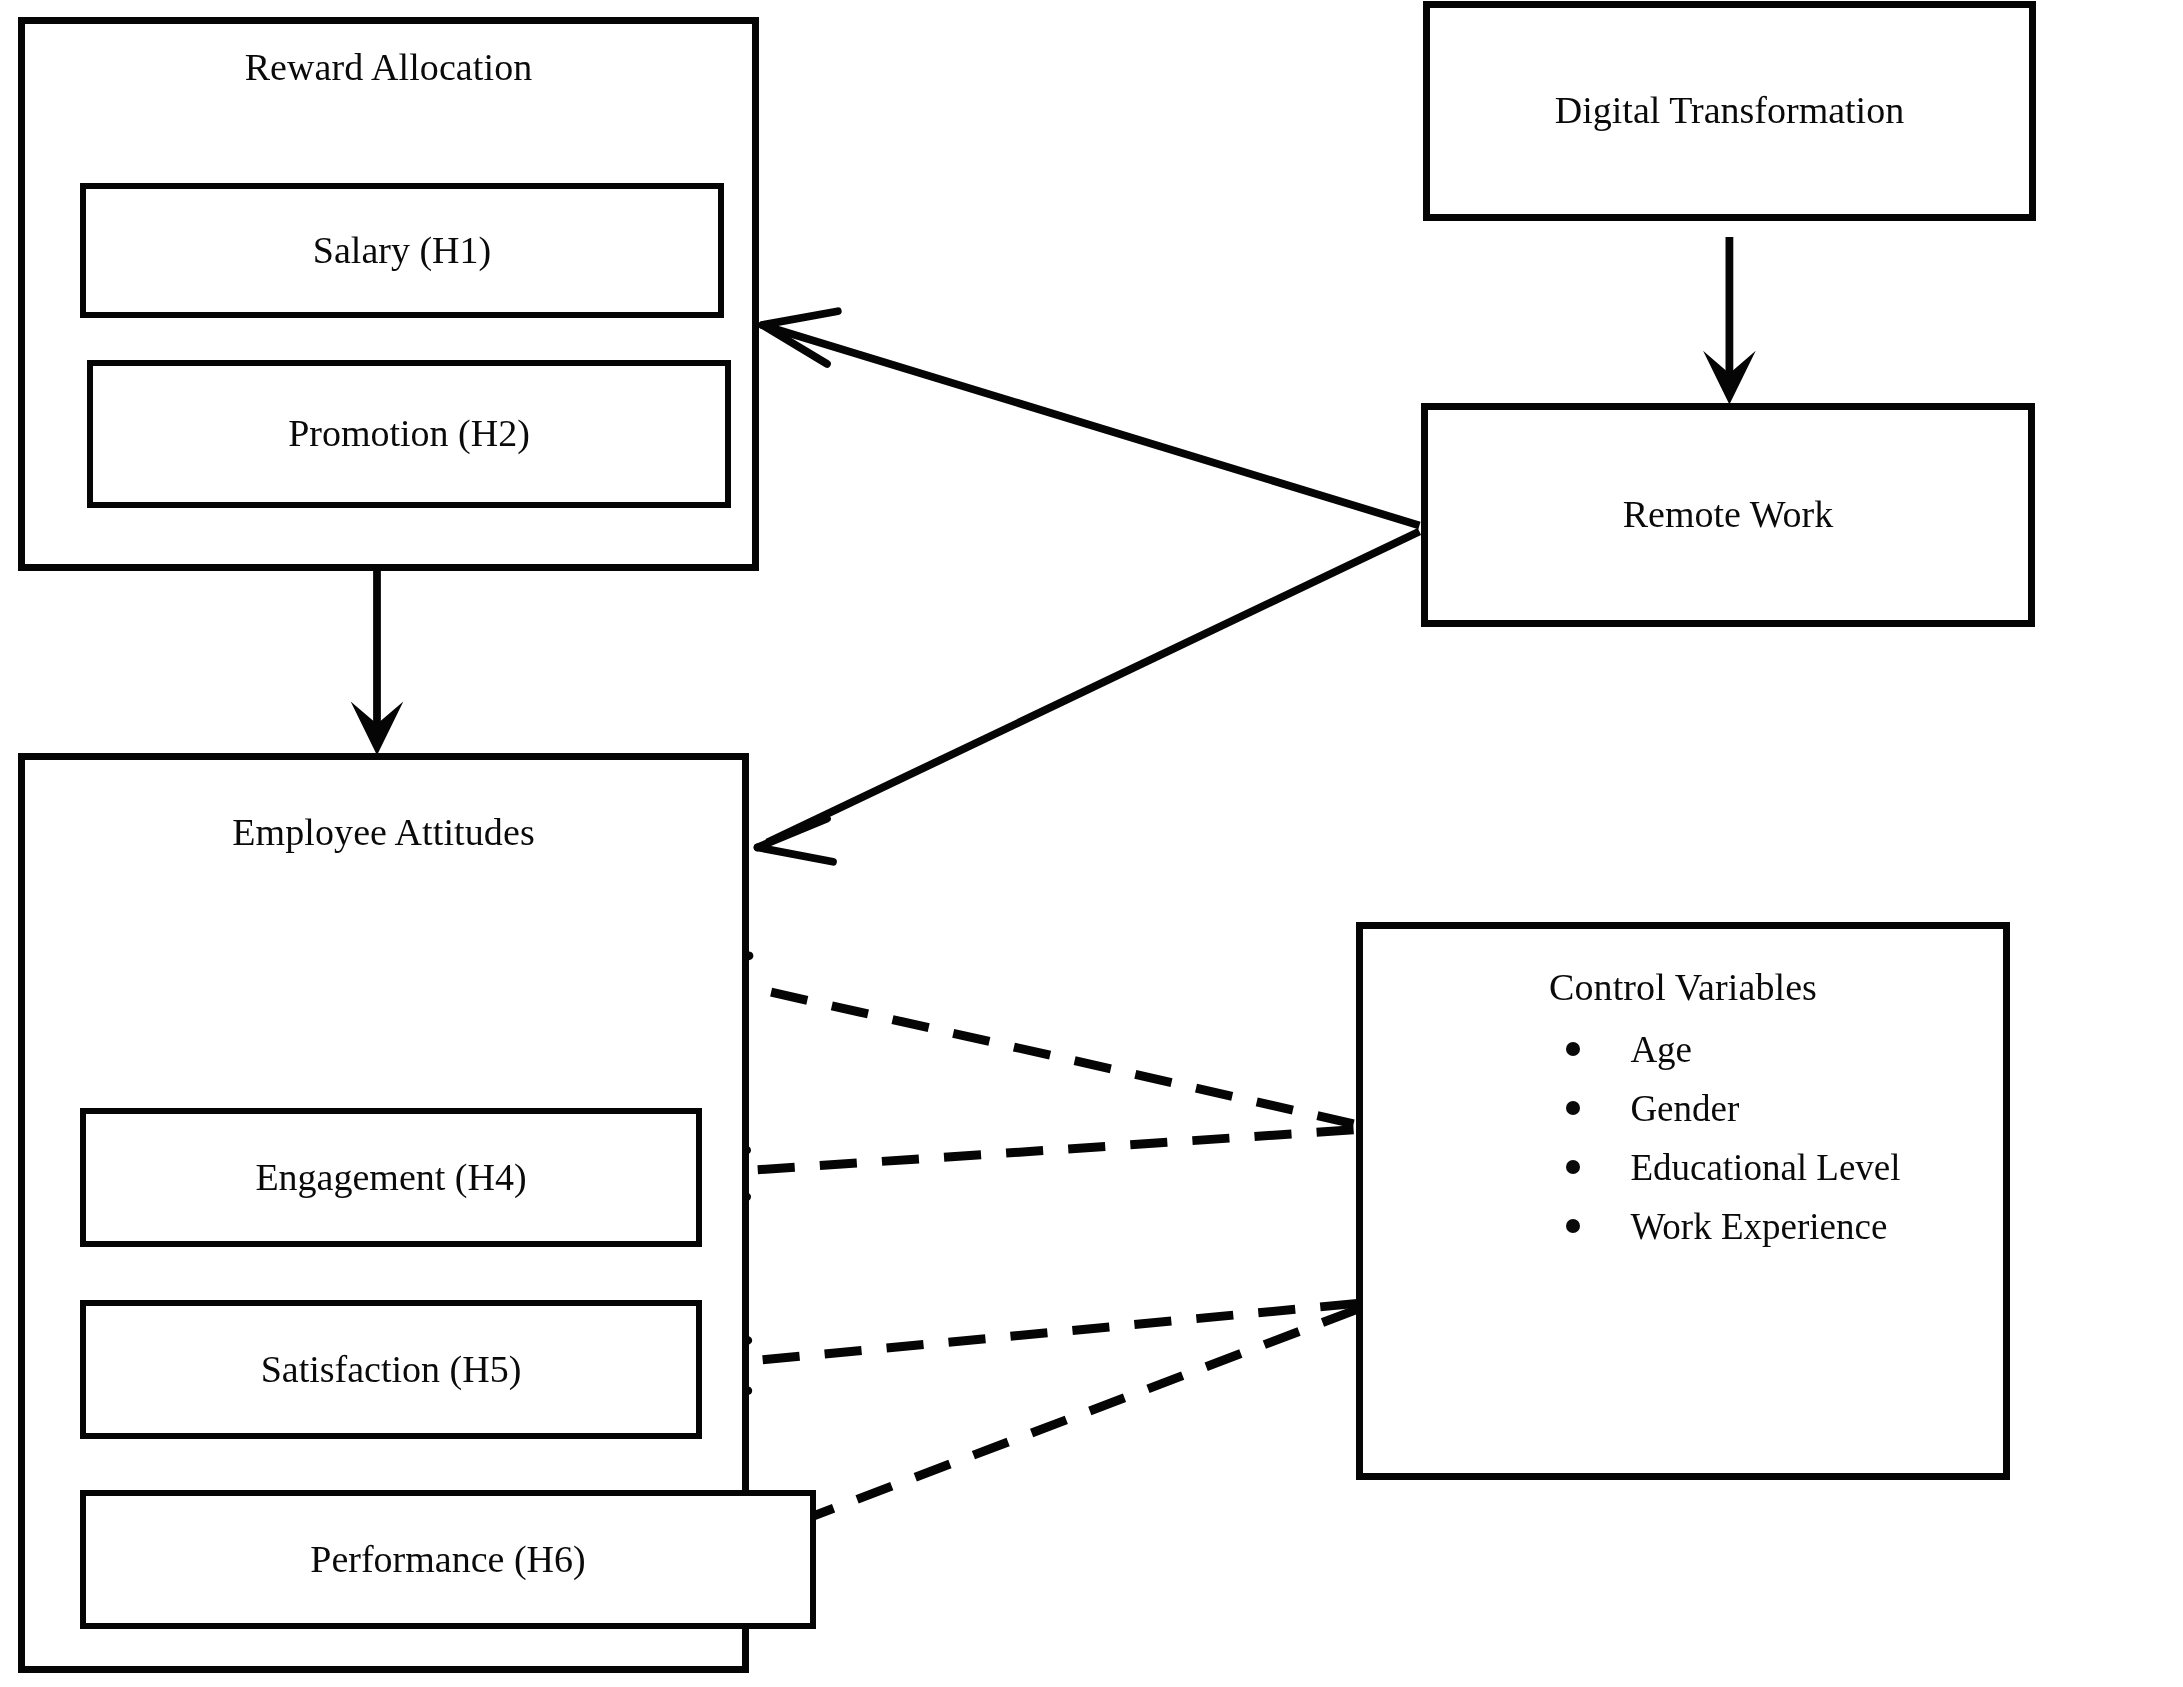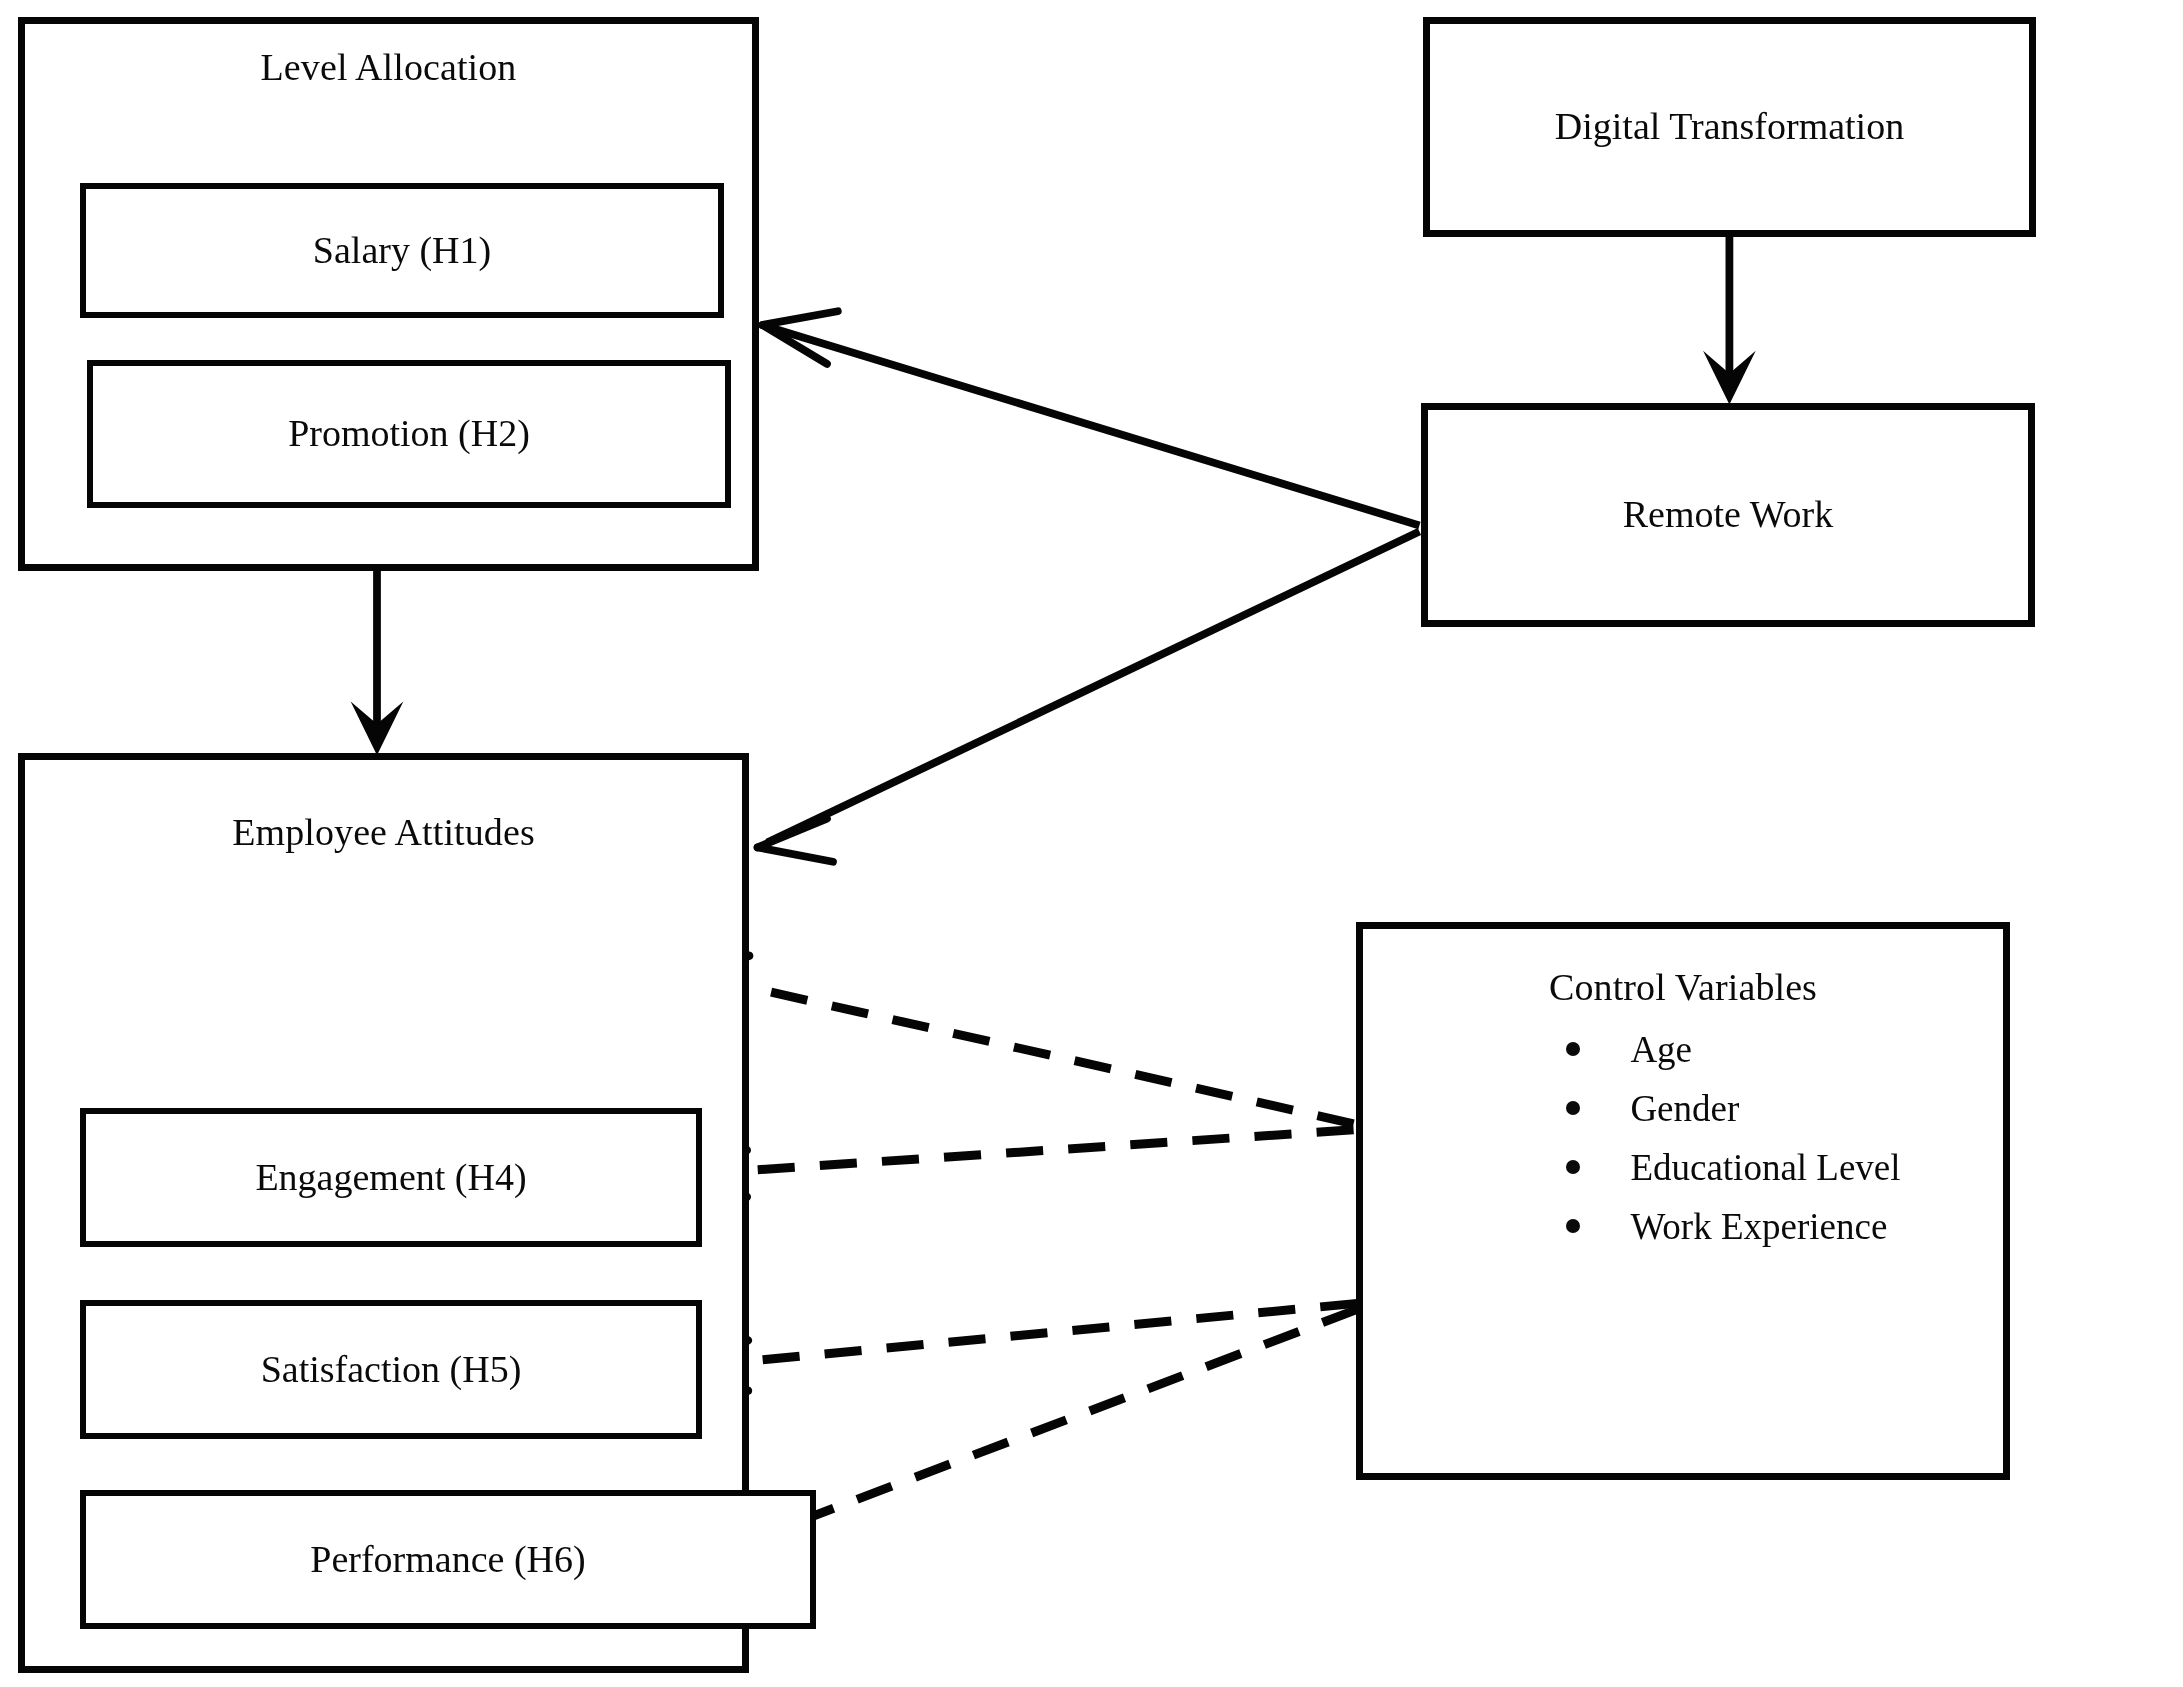--- a/index.html
+++ b/index.html
@@ -131,21 +131,21 @@
 
     <g>
       <line x1="2268" y1="2188" x2="1215" y2="2588" stroke="#050505" stroke-width="15" stroke-dasharray="62 42"></line>
       <line x1="1142" y1="2614" x2="1258" y2="2568" stroke="#050505" stroke-width="14" stroke-linecap="round"></line>
       <line x1="1142" y1="2614" x2="1252" y2="2642" stroke="#050505" stroke-width="14" stroke-linecap="round"></line>
       <line x1="1142" y1="2614" x2="1206" y2="2596" stroke="#050505" stroke-width="14" stroke-linecap="round"></line>
     </g>
   </svg>
 
   <div class="node" style="left:18px; top:17px; width:741px; height:554px; padding-top:23px;">
-    <div class="group-title">Level Allocation</div>
+    <div class="group-title">Reward Allocation</div>
 
     <div class="node inner centered-box" style="position:absolute; left:55px; top:159px; width:644px; height:135px;">
       <div class="node-label">Salary (H1)</div>
     </div>
 
     <div class="node inner centered-box" style="position:absolute; left:62px; top:336px; width:644px; height:148px;">
       <div class="node-label">Promotion (H2)</div>
     </div>
   </div>
 
@@ -159,21 +159,21 @@
 
     <div class="node inner centered-box" style="position:absolute; left:55px; top:540px; width:622px; height:139px;">
       <div class="node-label">Satisfaction (H5)</div>
     </div>
 
     <div class="node inner centered-box" style="position:absolute; left:55px; top:730px; width:736px; height:139px;">
       <div class="node-label">Performance (H6)</div>
     </div>
   </div>
 
-  <div class="node centered-box" style="left:1423px; top:17px; width:613px; height:220px;">
+  <div class="node centered-box" style="left:1423px; top:1px; width:613px; height:220px;">
     <div class="node-label">Digital Transformation</div>
   </div>
 
   <div class="node centered-box" style="left:1421px; top:403px; width:614px; height:224px;">
     <div class="node-label">Remote Work</div>
   </div>
 
   <div class="node" style="left:1356px; top:922px; width:654px; height:558px; padding-top:38px;">
     <div class="group-title">Control Variables</div>
     <ul class="cv-list">

